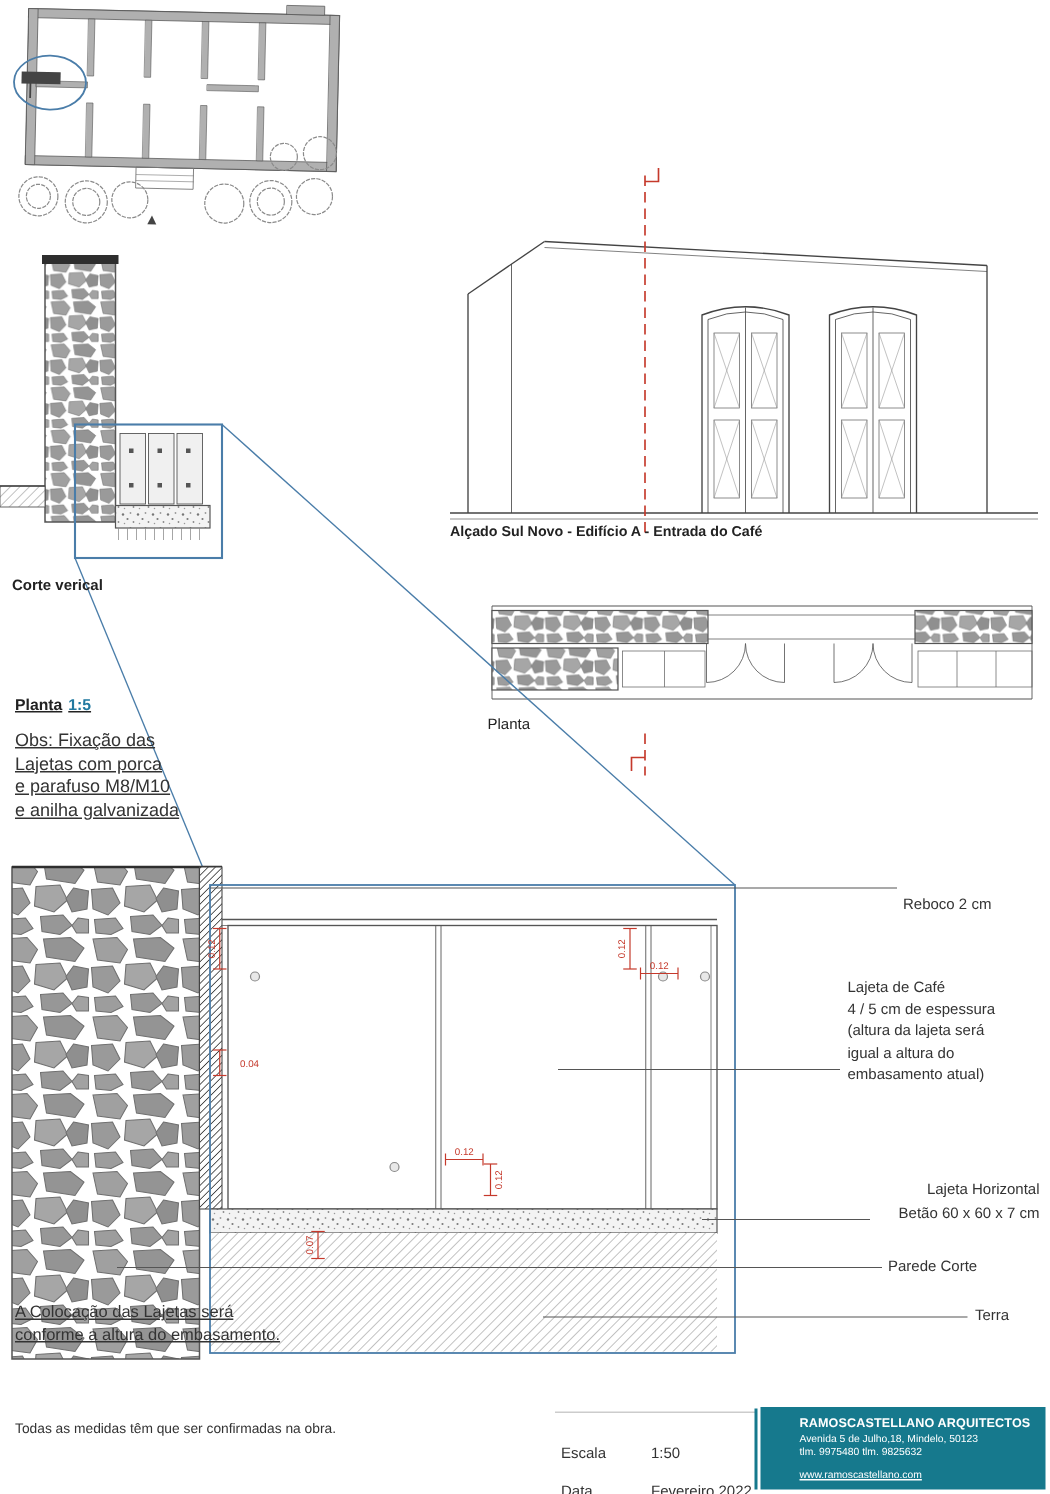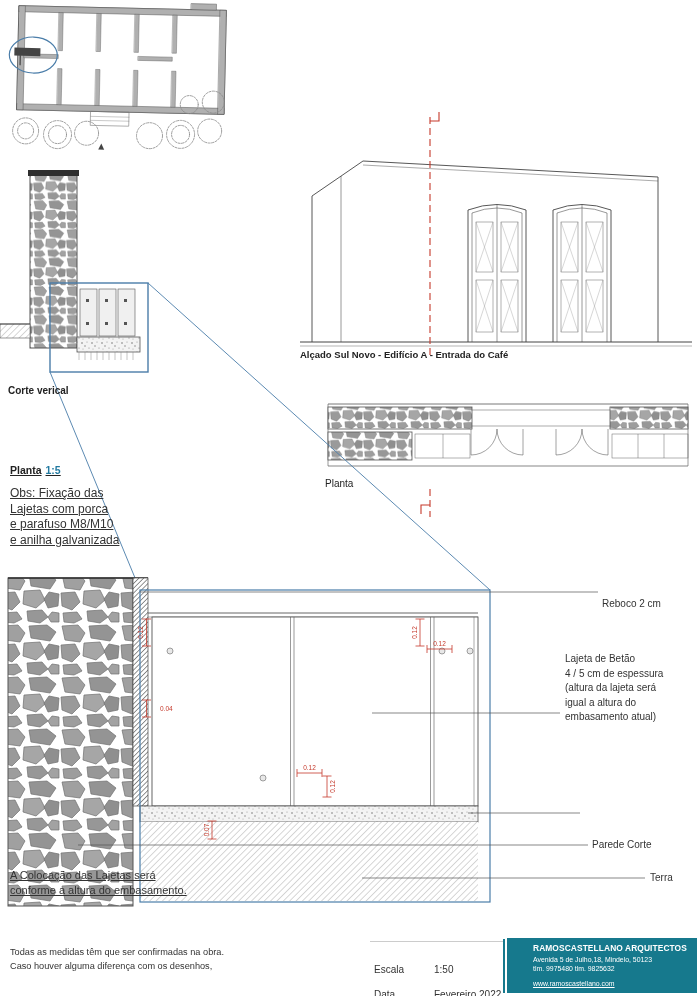--- a/index.html
+++ b/index.html
@@ -331,39 +331,42 @@
 <div class="lbl obs">
   <div>Obs: Fixação das</div>
   <div>Lajetas com porca</div>
   <div>e parafuso M8/M10</div>
   <div>e anilha galvanizada</div>
 </div>
 
 <div class="lbl ann reboco-lbl">Reboco 2 cm</div>
 
 <div class="lbl ann lajeta-betao">
-  <div>Lajeta de Betão</div>
+  <div>Lajeta de Café</div>
   <div>4 / 5 cm de espessura</div>
   <div>(altura da lajeta será</div>
   <div>igual a altura do</div>
   <div>embasamento atual)</div>
 </div>
 
+<div class="lbl ann lajeta-horiz">
+  <div>Lajeta Horizontal</div>
+  <div>Betão 60 x 60 x 7 cm</div>
+</div>
 
 <div class="lbl ann parede-lbl">Parede Corte</div>
 <div class="lbl ann terra-lbl">Terra</div>
 
 <div class="lbl coloc">
   <div>A Colocação das Lajetas será</div>
   <div>conforme a altura do embasamento.</div>
 </div>
 
 <div class="lbl medidas">
   <div>Todas as medidas têm que ser confirmadas na obra.</div>
-  <div>Caso houver alguma diferença com os desenhos,</div>
 </div>
 
 <div class="tb-hr"></div>
 <div class="tb-meta">
   <span>Escala</span>
   <span>1:50</span>
   <span>Data</span>
   <span>Fevereiro 2022</span>
   <span>Folha</span>
   <span>A3</span>

